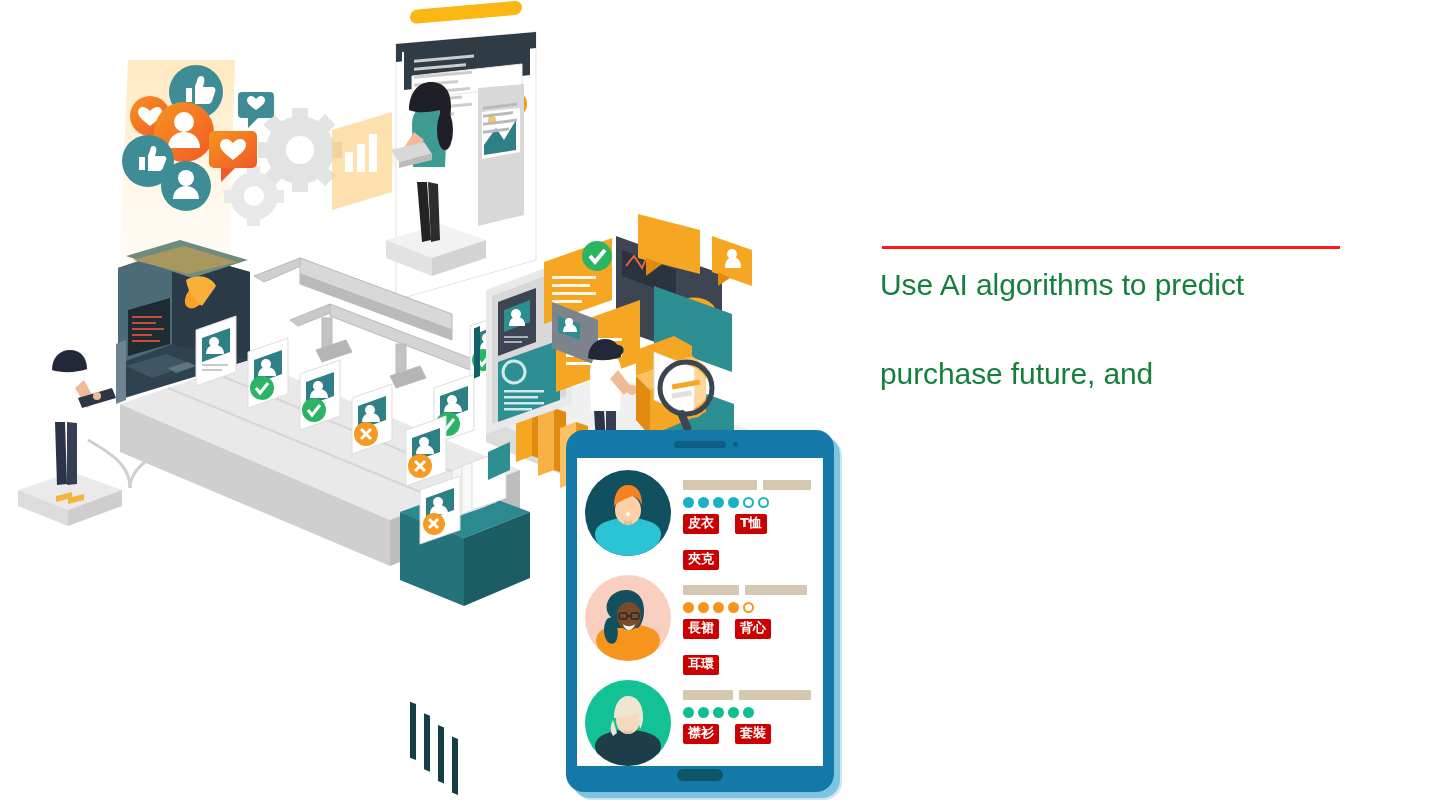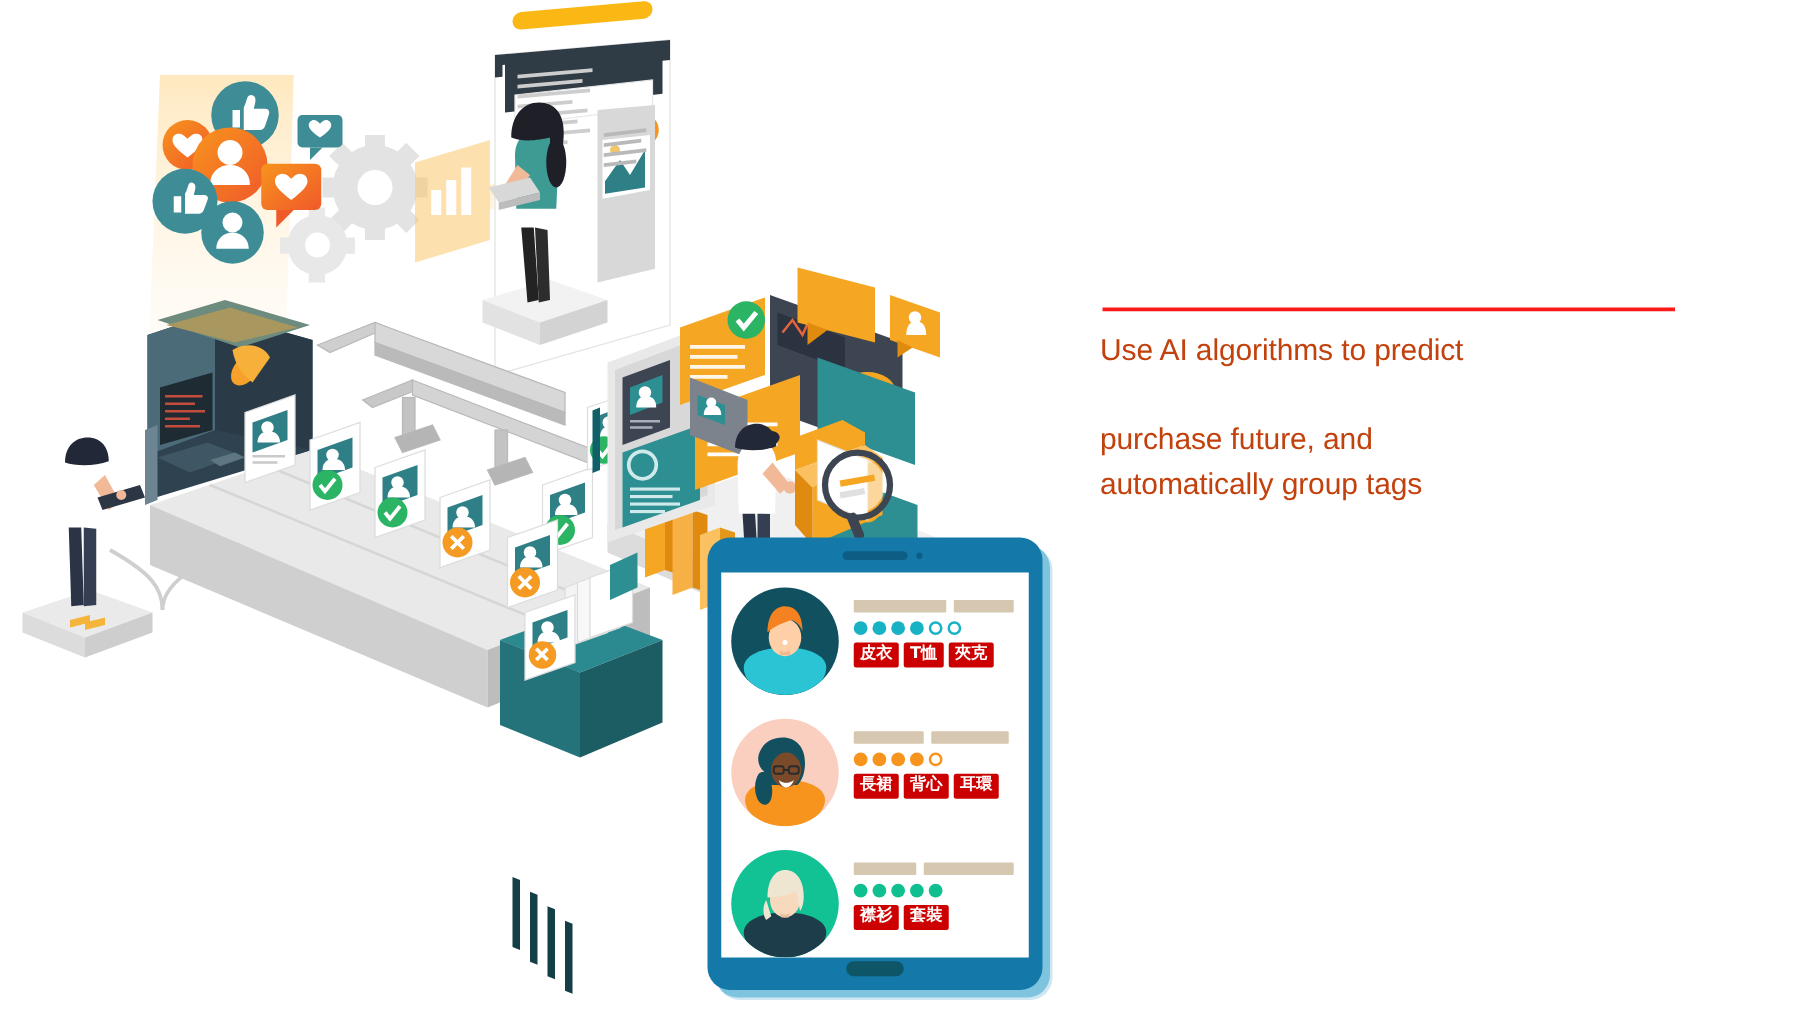--- a/index.html
+++ b/index.html
@@ -12,21 +12,21 @@
   .slide { position: relative; width: 1440px; height: 810px; background: #fff; }
 
   
   .text-panel { position: absolute; left: 880px; top: 228px; width: 470px; }
   .headline {
     font-size: 37px; font-weight: bold; line-height: 1.42;
     color: #1f1f1f; letter-spacing: -0.3px;
   }
   .divider { margin: 18px 0 14px 2px; width: 458px; height: 3px; background: #ff1a1a; }
   .subtext {
-    font-size: 24px; line-height: 1.48; color: #c2410c;
+    font-size: 30px; line-height: 1.48; color: #15803d;
     letter-spacing: -0.1px;
   }
 
   
   .illus { position: absolute; left: 0; top: 0; width: 880px; height: 810px; }
   .illus svg { position: absolute; left: 0; top: 0; }
 
   
   .tablet {
     position: absolute; left: 566px; top: 430px;
@@ -67,21 +67,21 @@
     margin-left: 8px; overflow: hidden;
   }
 
   .minfo { margin-left: 12px; padding-top: 10px; }
   .bar-line { display: flex; gap: 6px; margin-bottom: 7px; }
   .bar { height: 10px; background: #d6c8b0; border-radius: 1px; }
   .dots { display: flex; gap: 4px; align-items: center; margin-bottom: 6px; }
   .dot { width: 11px; height: 11px; border-radius: 50%; }
   .dot.empty { background: transparent; border: 2px solid currentColor; }
   .dot.full { background: currentColor; }
-  .tags { display: flex; flex-wrap: wrap; gap: 4px; width: 126px; }
+  .tags { display: flex; flex-wrap: wrap; gap: 16px; width: 126px; }
   .tag {
     background: #cc0000; color: #fff;
     font-size: 13px; font-weight: bold;
     padding: 2px 5px 3px; border-radius: 2px;
     font-family: "DejaVu Sans", sans-serif;
     line-height: 1.15; white-space: nowrap;
   }
 </style>
 </head>
 <body>
@@ -622,17 +622,16 @@
 
     </div>
   </div>
 
   <div class="text-panel">
     <div class="divider"></div>
     <p class="subtext">
       <span>Use AI algorithms to predict</span><br>
       <br>
       <span>purchase future, and</span><br>
-      <span>automatically group tags</span>
     </p>
   </div>
 
 </div>
 
 </body></html>

